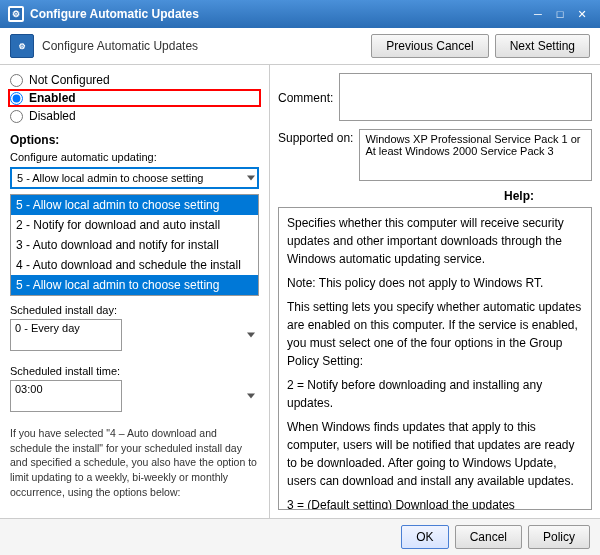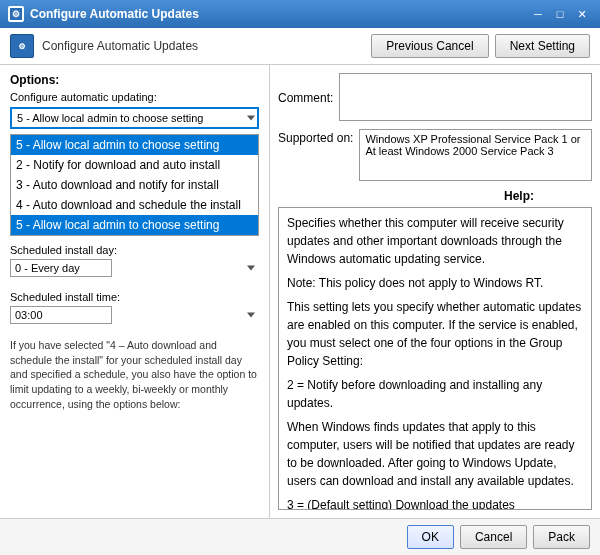--- a/index.html
+++ b/index.html
@@ -201,22 +201,22 @@
       color: white;
     }
     .dropdown-open-list .opt.highlighted {
       background: #0078d7;
       color: white;
     }
 
     .sched-label { font-size: 11px; margin-bottom: 3px; margin-top: 8px; }
 
     .select-small {
-      width: 102px;
-      padding: 2px 18px 2px 4px;
+      width: 112px;
+      padding: 2px 18px 16px 4px;
       border: 1px solid #999;
       background: white;
       font-size: 11px;
       appearance: none;
       -webkit-appearance: none;
       cursor: pointer;
     }
 
     .desc-text {
       font-size: 10.5px;
@@ -261,20 +261,34 @@
     <span class="top-bar-title">Configure Automatic Updates</span>
     <div class="top-bar-buttons">
       <button class="btn">Previous Cancel</button>
       <button class="btn">Next Setting</button>
     </div>
   </div>
 
   <div class="main-section">
 
     <div class="left-panel">
+      <div class="radio-group">
+        <label class="radio-item">
+          <input type="radio" name="config" style="">
+          <span class="radio-label">Not Configured</span>
+        </label>
+        <label class="radio-item red-outline">
+          <input type="radio" name="config" checked="" style="">
+          <span class="radio-label enabled-label">Enabled</span>
+        </label>
+        <label class="radio-item">
+          <input type="radio" name="config" style="">
+          <span class="radio-label">Disabled</span>
+        </label>
+      </div>
 
       <div class="options-label">Options:</div>
 
       <div class="config-label">Configure automatic updating:</div>
 
       <div class="dropdown-wrapper">
         <select class="custom-select">
           <option>5 - Allow local admin to choose setting</option>
         </select>
         <div class="dropdown-arrow"></div>
@@ -335,16 +349,16 @@
 
         </div>
       </div>
 
     </div>
   </div>
 
   <div class="bottom-footer">
     <button class="btn primary">OK</button>
     <button class="btn">Cancel</button>
-    <button class="btn">Pack</button>
+    <button class="btn">Policy</button>
   </div>
 
 </div>
 
 </body></html>

